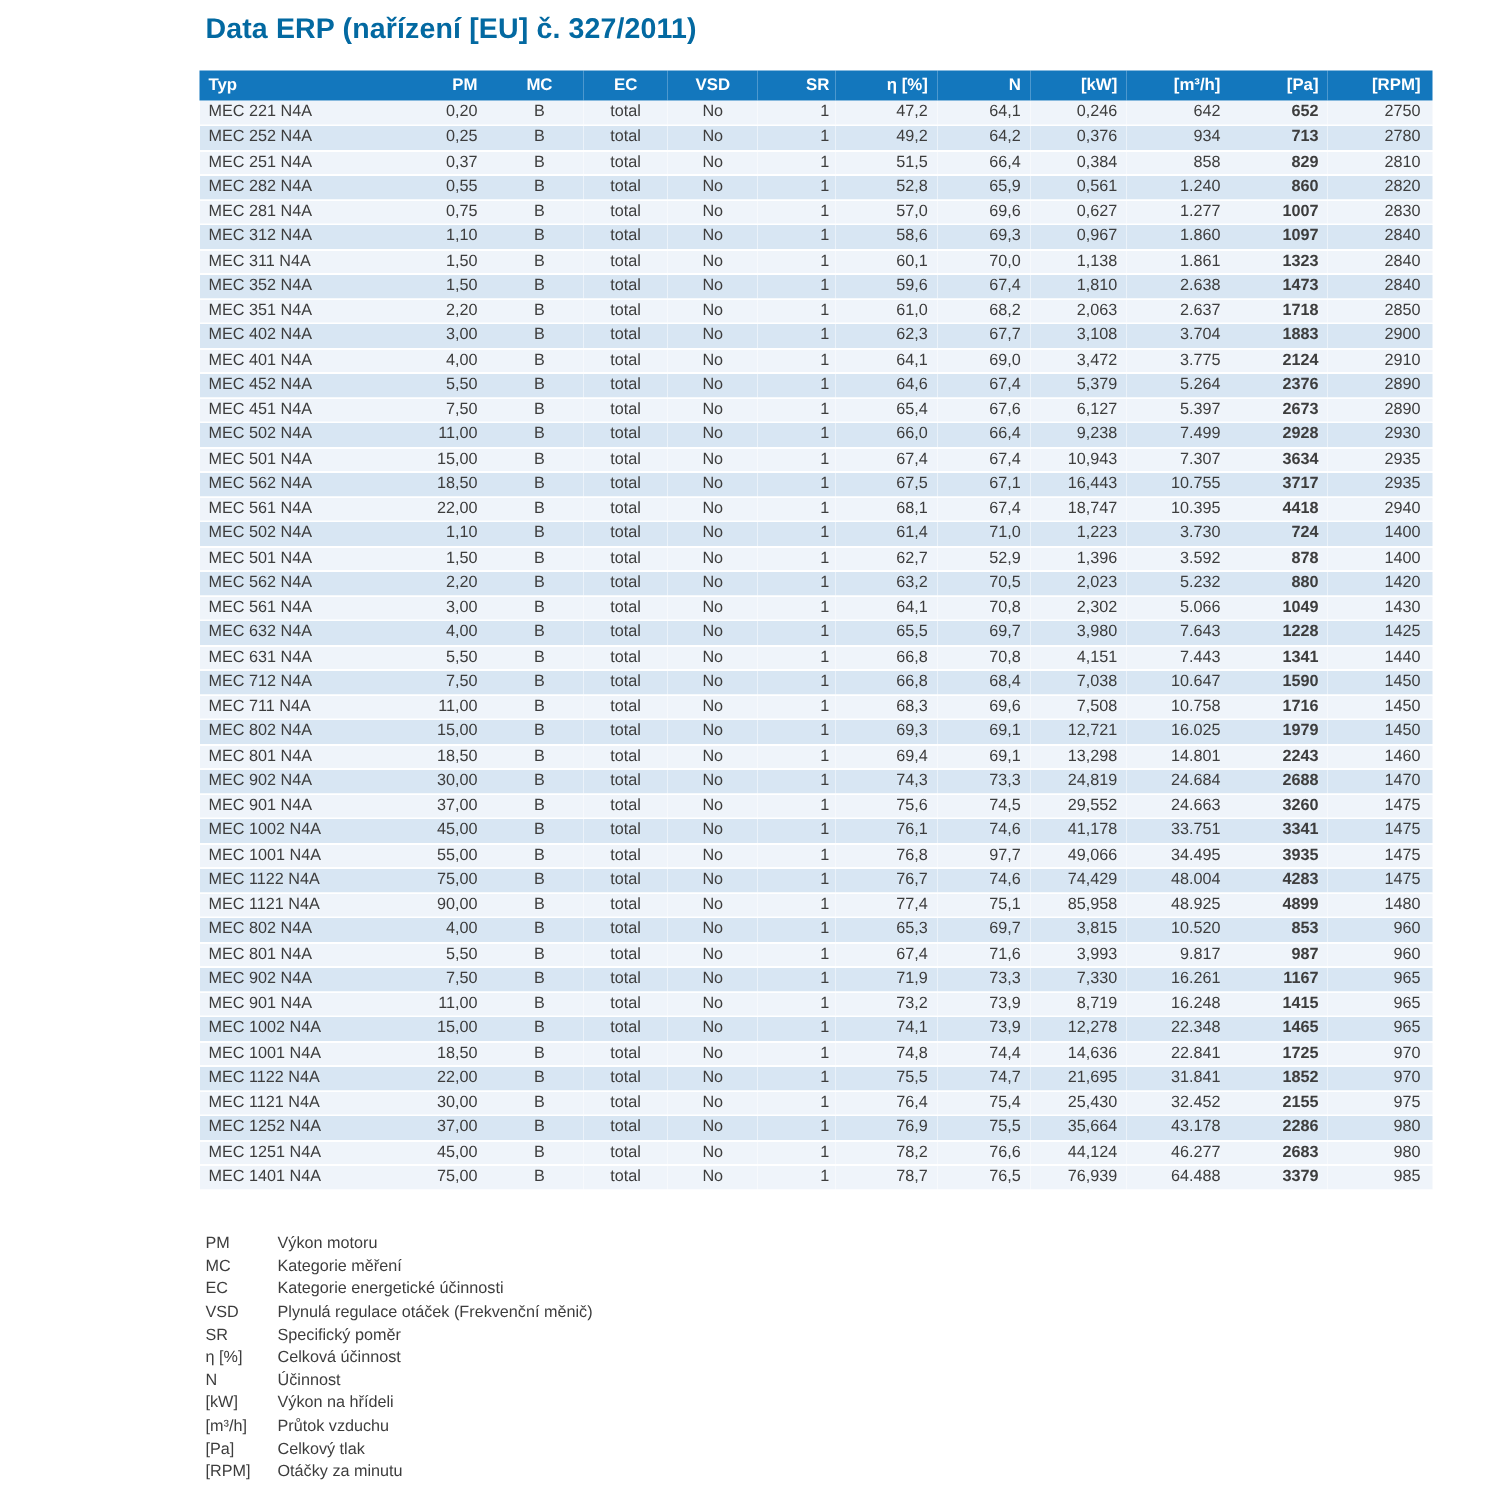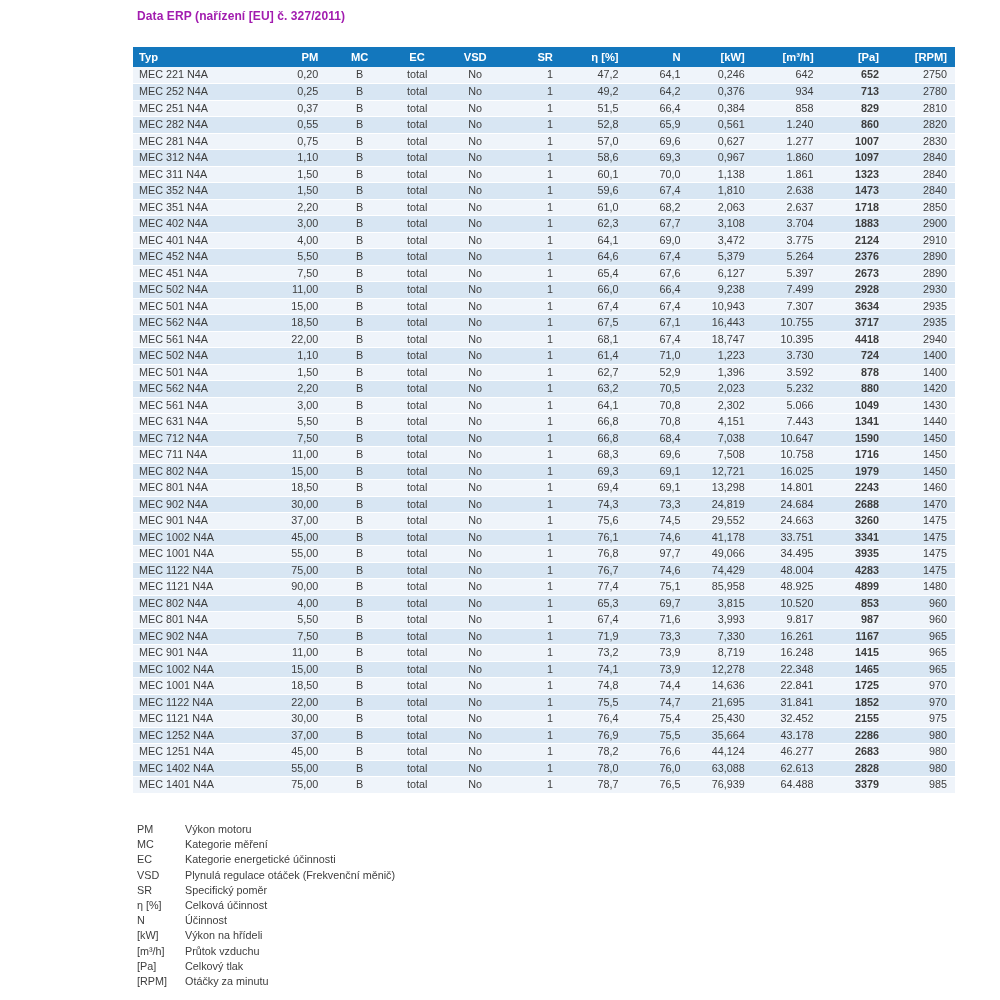--- a/index.html
+++ b/index.html
@@ -17,23 +17,23 @@
     color:var(--text);
     overflow:hidden;
   }
   .page{
     width:1000px;height:1000px;
     position:relative;
   }
   .doc-title{
     position:absolute;
     left:137px;top:9px;
-    font-size:12px;
+    font-size:19px;
     font-weight:bold;
-    color:#a21caf;
+    color:#0369a1;
     letter-spacing:0.1px;
     text-align:center;
   }
   table.erp{
     position:absolute;
     left:133px;top:47px;
     width:822px;
     border-collapse:collapse;
     table-layout:fixed;
     font-size:10.8px;
@@ -403,20 +403,34 @@
           <td class="col3">total</td>
           <td class="col4">No</td>
           <td class="col5">1</td>
           <td class="col6">64,1</td>
           <td class="col7">70,8</td>
           <td class="col8">2,302</td>
           <td class="col9">5.066</td>
           <td class="col10">1049</td>
           <td class="col11">1430</td>
         </tr>
+        <tr class="even">
+          <td class="col0">MEC 632 N4A</td>
+          <td class="col1">4,00</td>
+          <td class="col2">B</td>
+          <td class="col3">total</td>
+          <td class="col4">No</td>
+          <td class="col5">1</td>
+          <td class="col6">65,5</td>
+          <td class="col7">69,7</td>
+          <td class="col8">3,980</td>
+          <td class="col9">7.643</td>
+          <td class="col10">1228</td>
+          <td class="col11">1425</td>
+        </tr>
         <tr class="odd">
           <td class="col0">MEC 631 N4A</td>
           <td class="col1">5,50</td>
           <td class="col2">B</td>
           <td class="col3">total</td>
           <td class="col4">No</td>
           <td class="col5">1</td>
           <td class="col6">66,8</td>
           <td class="col7">70,8</td>
           <td class="col8">4,151</td>
@@ -697,34 +711,20 @@
           <td class="col3">total</td>
           <td class="col4">No</td>
           <td class="col5">1</td>
           <td class="col6">78,2</td>
           <td class="col7">76,6</td>
           <td class="col8">44,124</td>
           <td class="col9">46.277</td>
           <td class="col10">2683</td>
           <td class="col11">980</td>
         </tr>
-        <tr class="even">
-          <td class="col0">MEC 1402 N4A</td>
-          <td class="col1">55,00</td>
-          <td class="col2">B</td>
-          <td class="col3">total</td>
-          <td class="col4">No</td>
-          <td class="col5">1</td>
-          <td class="col6">78,0</td>
-          <td class="col7">76,0</td>
-          <td class="col8">63,088</td>
-          <td class="col9">62.613</td>
-          <td class="col10">2828</td>
-          <td class="col11">980</td>
-        </tr>
         <tr class="odd">
           <td class="col0">MEC 1401 N4A</td>
           <td class="col1">75,00</td>
           <td class="col2">B</td>
           <td class="col3">total</td>
           <td class="col4">No</td>
           <td class="col5">1</td>
           <td class="col6">78,7</td>
           <td class="col7">76,5</td>
           <td class="col8">76,939</td>

